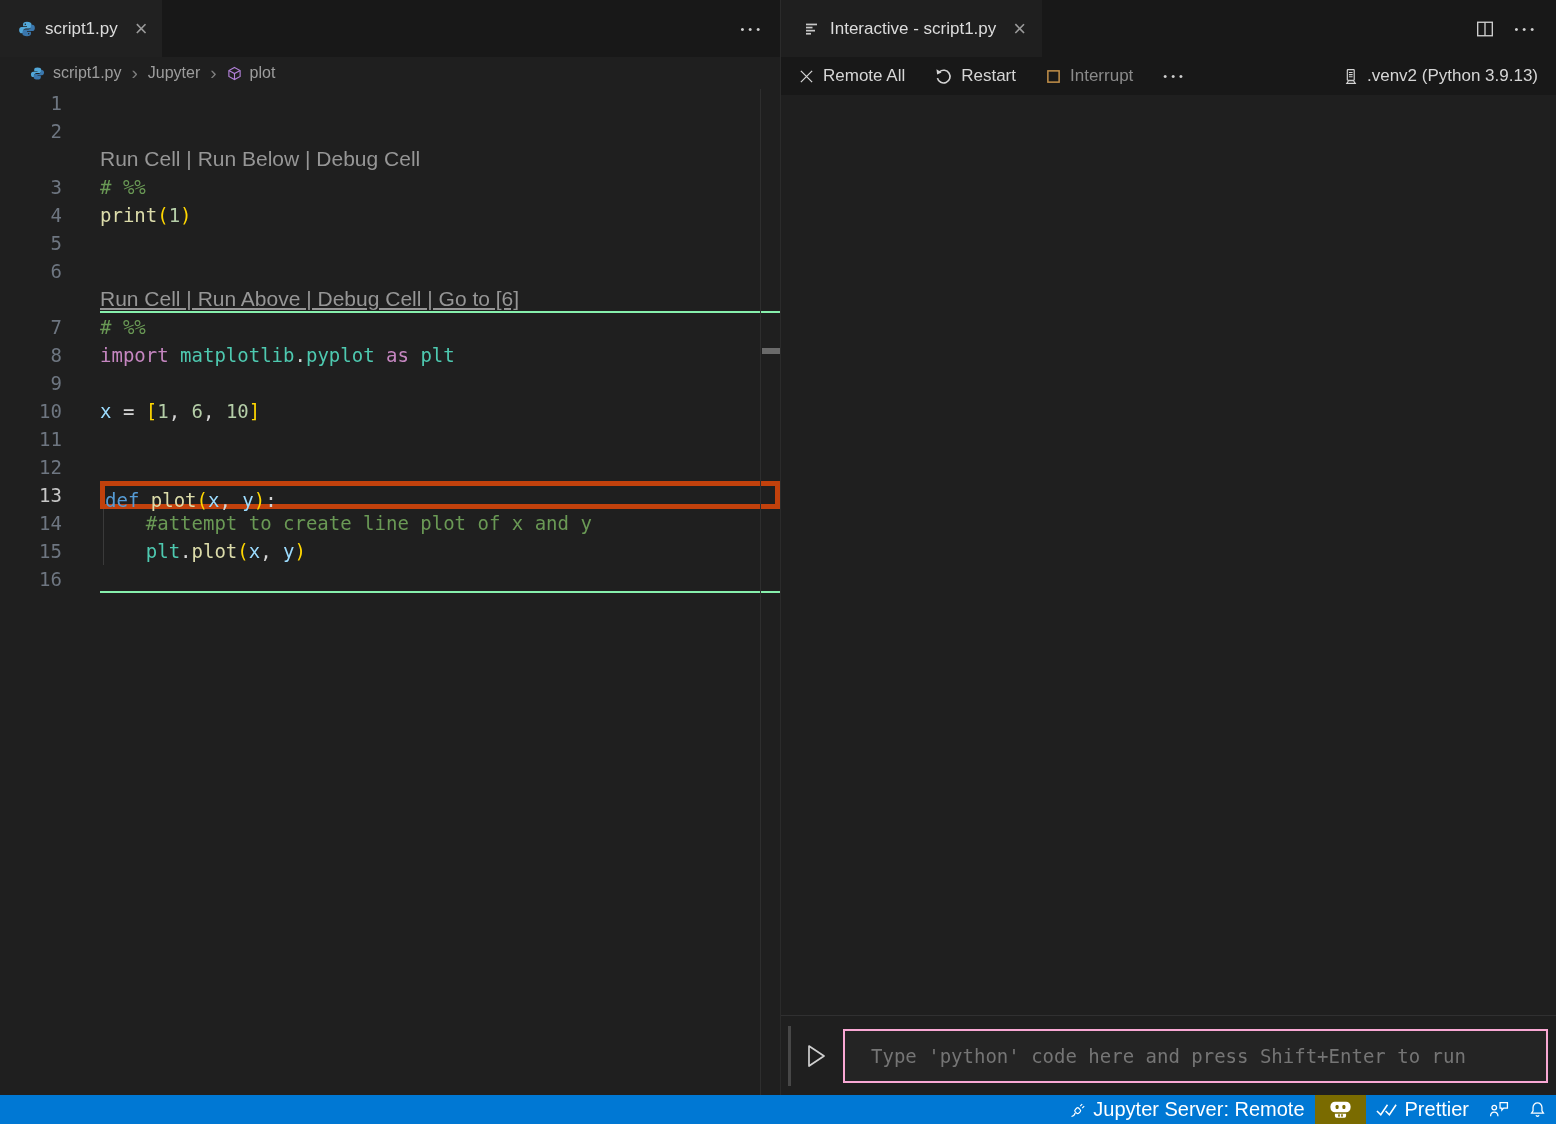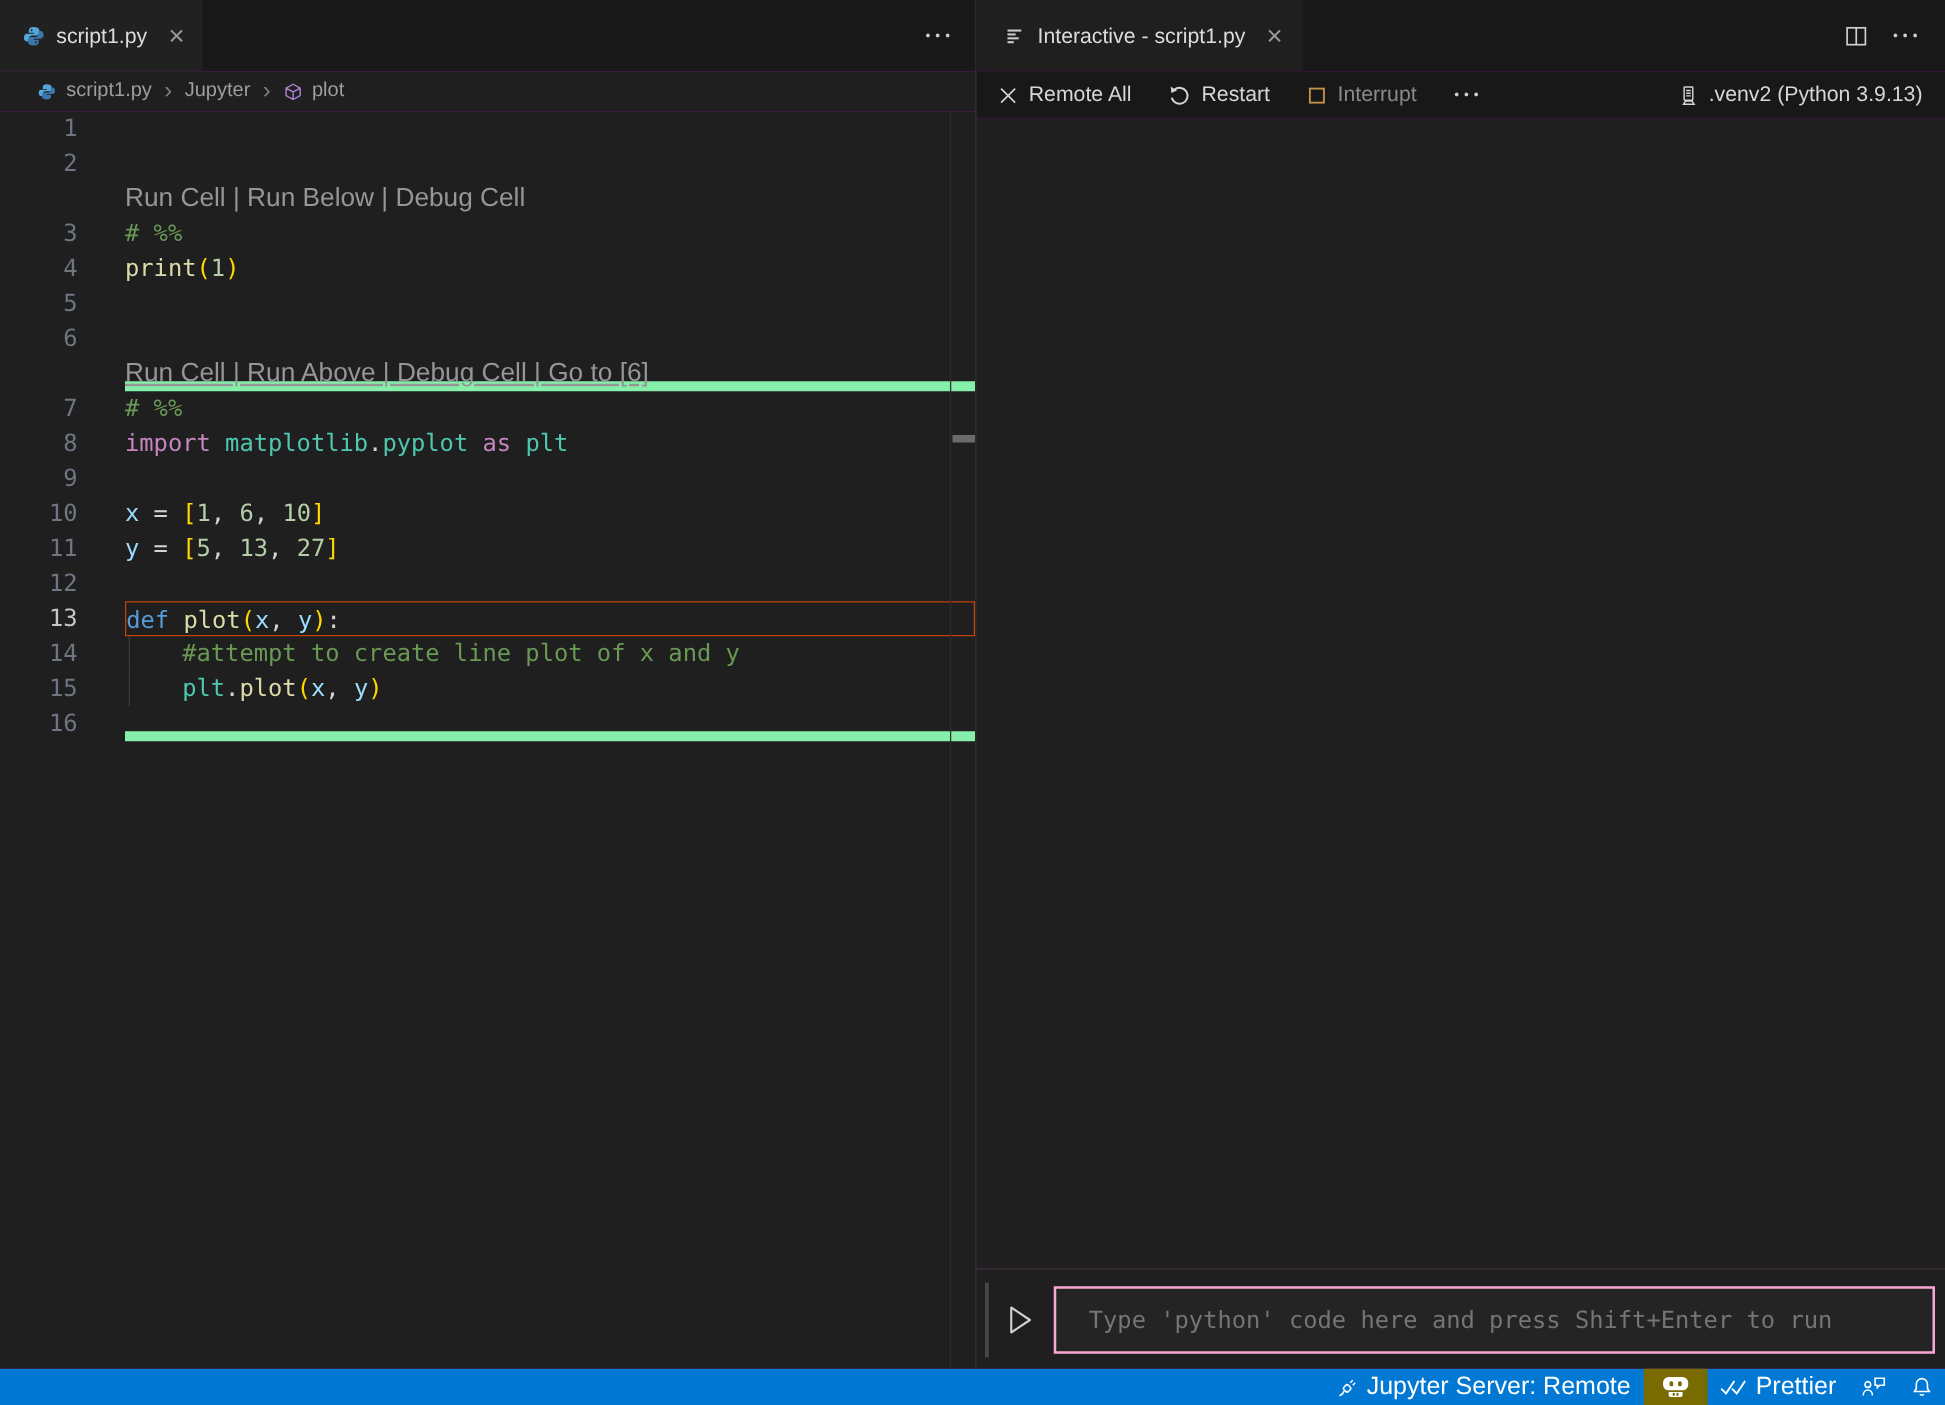--- a/index.html
+++ b/index.html
@@ -25,22 +25,22 @@
   .bc-sep{ color:#7f7f7f; font-size:19px; margin:0 2px; }
 
   .editor{ flex:1; background:#1f1f1f; position:relative; overflow:hidden; }
   .code-lines{ position:absolute; inset:0 0 auto 0; }
   .crow{ display:flex; height:28px; font-family:"DejaVu Sans Mono","Liberation Mono",monospace; font-size:19px; line-height:28px; }
   .gutter{ flex:none; width:100px; padding-right:38px; text-align:right; color:#6e7681; }
   .gutter.active-num{ color:#c6c6c6; }
   .content{ flex:1; white-space:pre; position:relative; color:#d4d4d4; height:28px; }
   .content.codelens{ font-family:"Liberation Sans",sans-serif; font-size:21px; color:#969696; }
   .content.underline{ text-decoration:underline; }
-  .content.blueline{ border-bottom:8px solid #86efac; }
-  .content.current{ border:1px solid #c2410c; }
+  .content.blueline{ border-bottom:2px solid #86efac; }
+  .content.current{ border:5px solid #c2410c; }
   .content.indent::before{ content:''; position:absolute; left:3px; top:0; bottom:0; width:1px; background:#3a3a3a; }
 
   .tk-kw{color:#C586C0}.tk-kw2{color:#569CD6}.tk-type{color:#4EC9B0}.tk-func{color:#DCDCAA}
   .tk-var{color:#9CDCFE}.tk-num{color:#B5CEA8}.tk-br{color:#FFD700}.tk-fg{color:#D4D4D4}.tk-comment{color:#6A9955}
 
   .overview-ruler{ position:absolute; top:0; right:0; bottom:0; width:20px; border-left:1px solid #2e2e2e; }
   .ruler-marker{ position:absolute; top:259px; left:1px; right:0; height:6px; background:#6a6a6a; }
 
   
   .right-tab{ padding:0 16px 0 24px; background:#1f1f1f; }
@@ -153,21 +153,20 @@
             <div class="crow">
               <div class="gutter">9</div>
               <div class="content"></div>
             </div>
             <div class="crow">
               <div class="gutter">10</div>
               <div class="content"><span class="tk-var">x</span><span class="tk-fg"> = </span><span class="tk-br">[</span><span class="tk-num">1</span><span class="tk-fg">, </span><span class="tk-num">6</span><span class="tk-fg">, </span><span class="tk-num">10</span><span class="tk-br">]</span></div>
             </div>
             <div class="crow">
               <div class="gutter">11</div>
-              <div class="content"><span class="tk-var">y</span><span class="tk-fg"> = </span><span class="tk-br">[</span><span class="tk-num">5</span><span class="tk-fg">, </span><span class="tk-num">13</span><span class="tk-fg">, </span><span class="tk-num">27</span><span class="tk-br">]</span></div>
             </div>
             <div class="crow">
               <div class="gutter">12</div>
               <div class="content"></div>
             </div>
             <div class="crow">
               <div class="gutter active-num">13</div>
               <div class="content current"><span class="tk-kw2">def</span><span class="tk-fg"> </span><span class="tk-func">plot</span><span class="tk-br">(</span><span class="tk-var">x</span><span class="tk-fg">, </span><span class="tk-var">y</span><span class="tk-br">)</span><span class="tk-fg">:</span></div>
             </div>
             <div class="crow">

